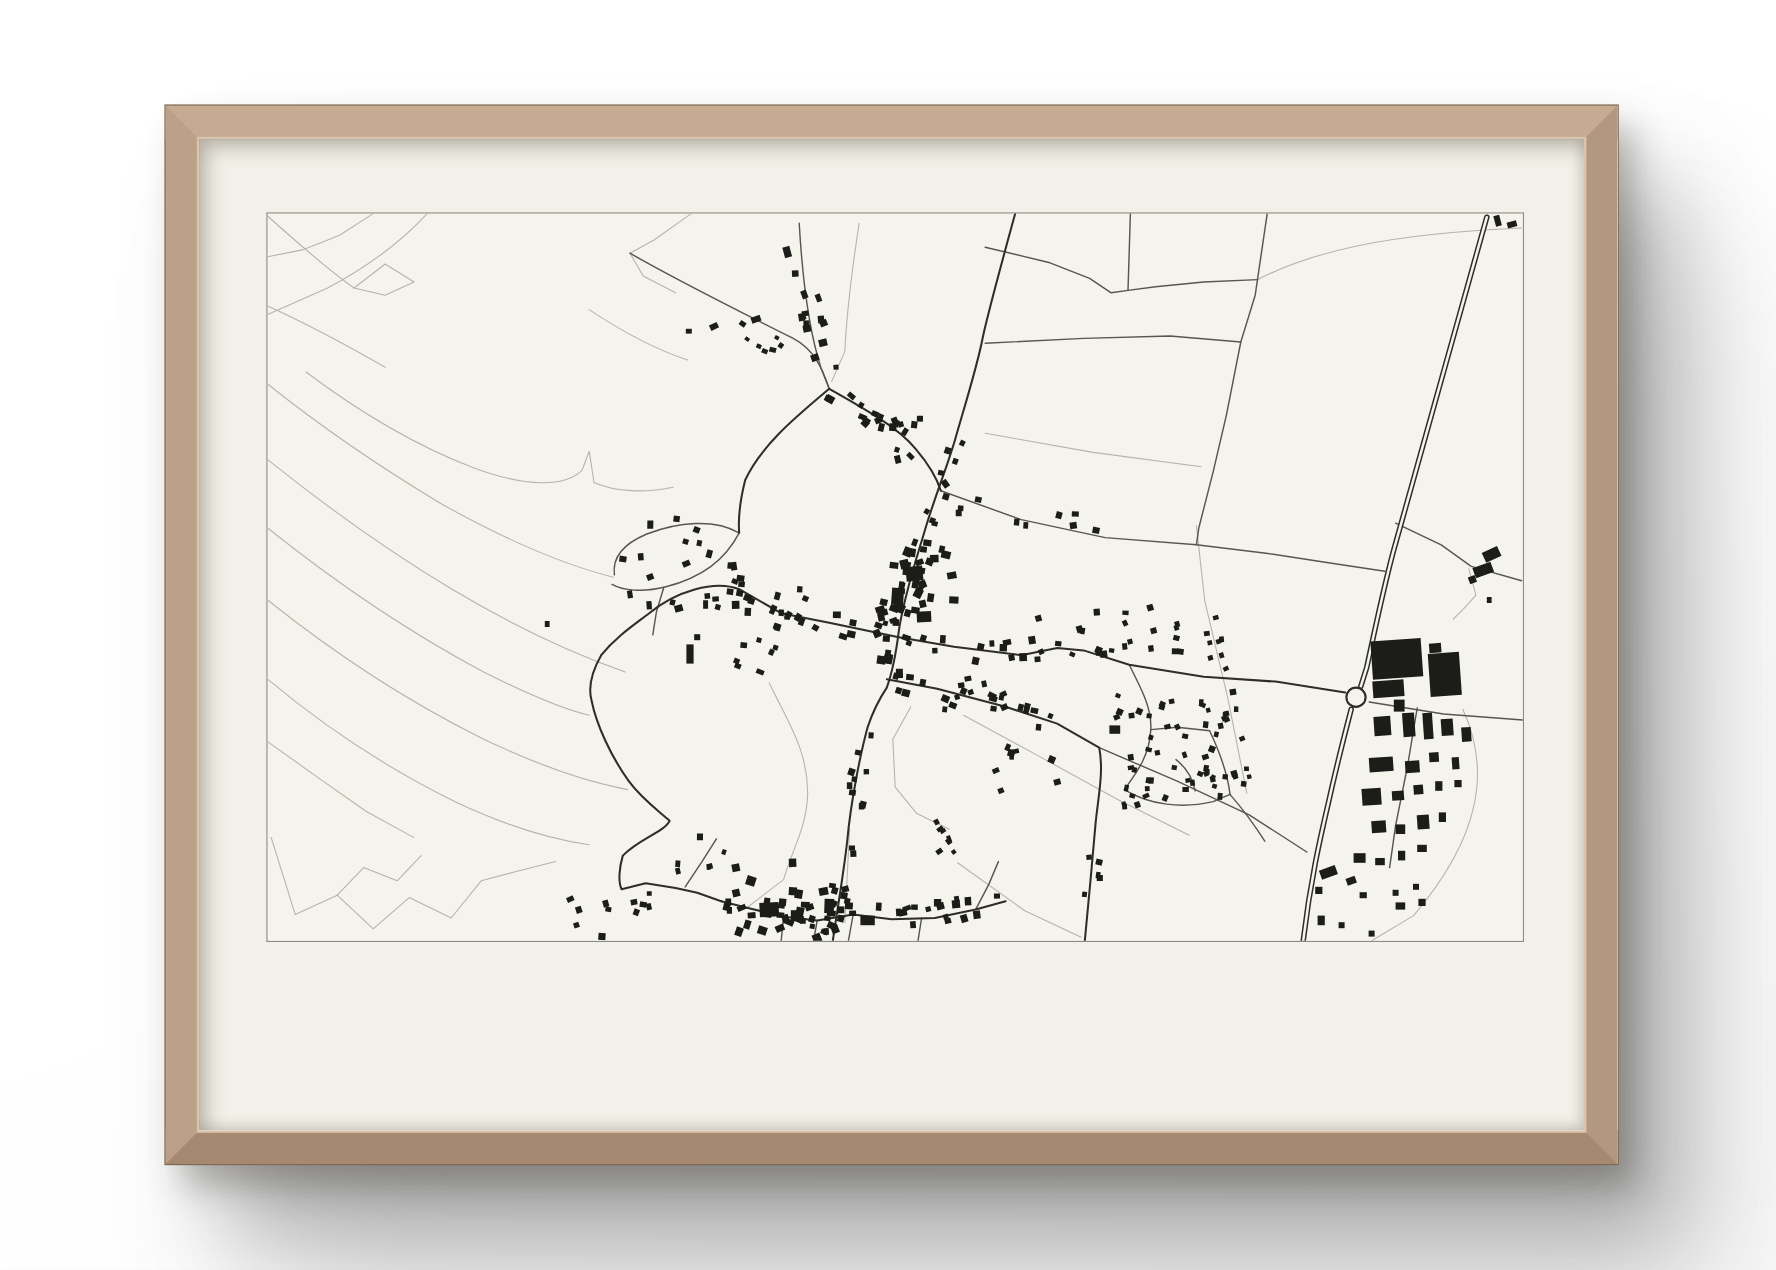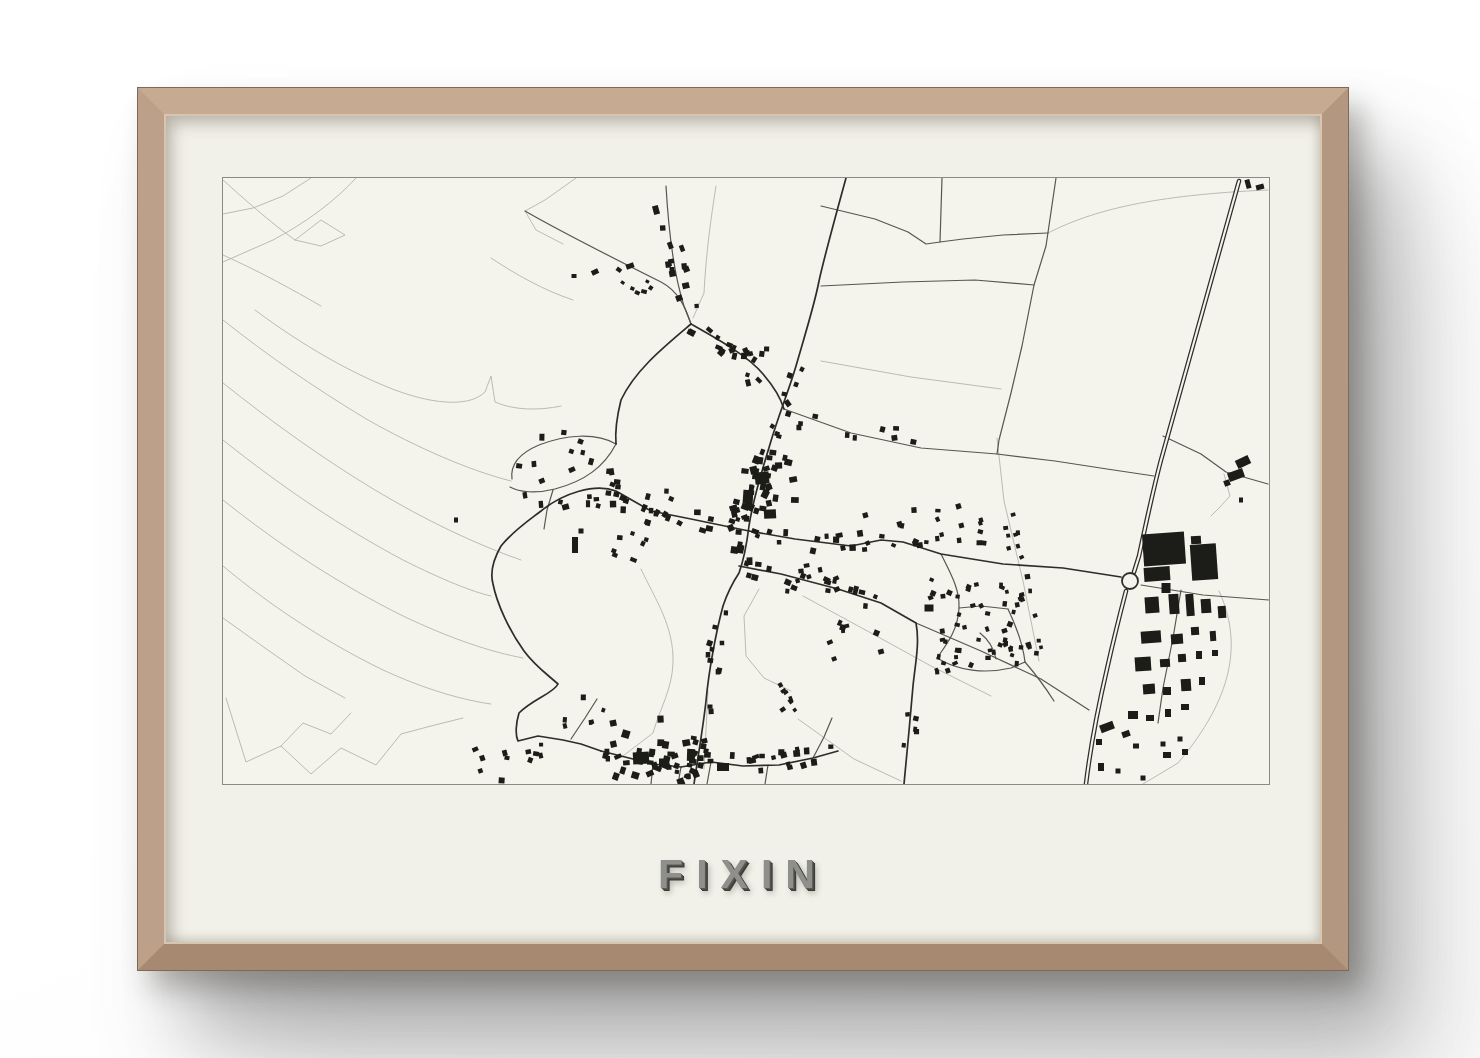--- a/index.html
+++ b/index.html
@@ -589,15 +589,14 @@
               <rect x="-3.0034936716547236" y="-2.033477543038316" width="6.006987343309447" height="4.066955086076632" transform="translate(464.007570380345,598.5920953396708) rotate(20.203980104997754)"></rect>
               <rect x="-2.5485738886054605" y="-2.5664470025803894" width="5.097147777210921" height="5.132894005160779" transform="translate(693.4965204682424,553.6619382296517) rotate(90.00051753916166)"></rect>
               <rect x="-2.0773111989255995" y="-2.2691072213929147" width="4.154622397851199" height="4.538214442785829" transform="translate(684.566579148139,536.3660442678856) rotate(84.76187335834227)"></rect>
               <rect x="-2.6410045258235186" y="-1.8591209084261209" width="5.282009051647037" height="3.7182418168522418" transform="translate(692.1046177142402,551.2557754662702) rotate(97.9497530157151)"></rect>
               <rect x="-2.195832433179021" y="-2.013344744918868" width="4.391664866358042" height="4.026689489837736" transform="translate(680.7522461045447,567.2657020493343) rotate(96.8500441121342)"></rect>
               <rect x="-2.465610047103837" y="-2.715513789327815" width="4.931220094207674" height="5.43102757865563" transform="translate(692.9179524050131,540.402262439312) rotate(103.35649799131177)"></rect>
             </g>
           </g>
         </svg>
     </div>
-    <div class="poster-title">FIXIN</div>
   </div>
 </div>
 
 </body></html>

